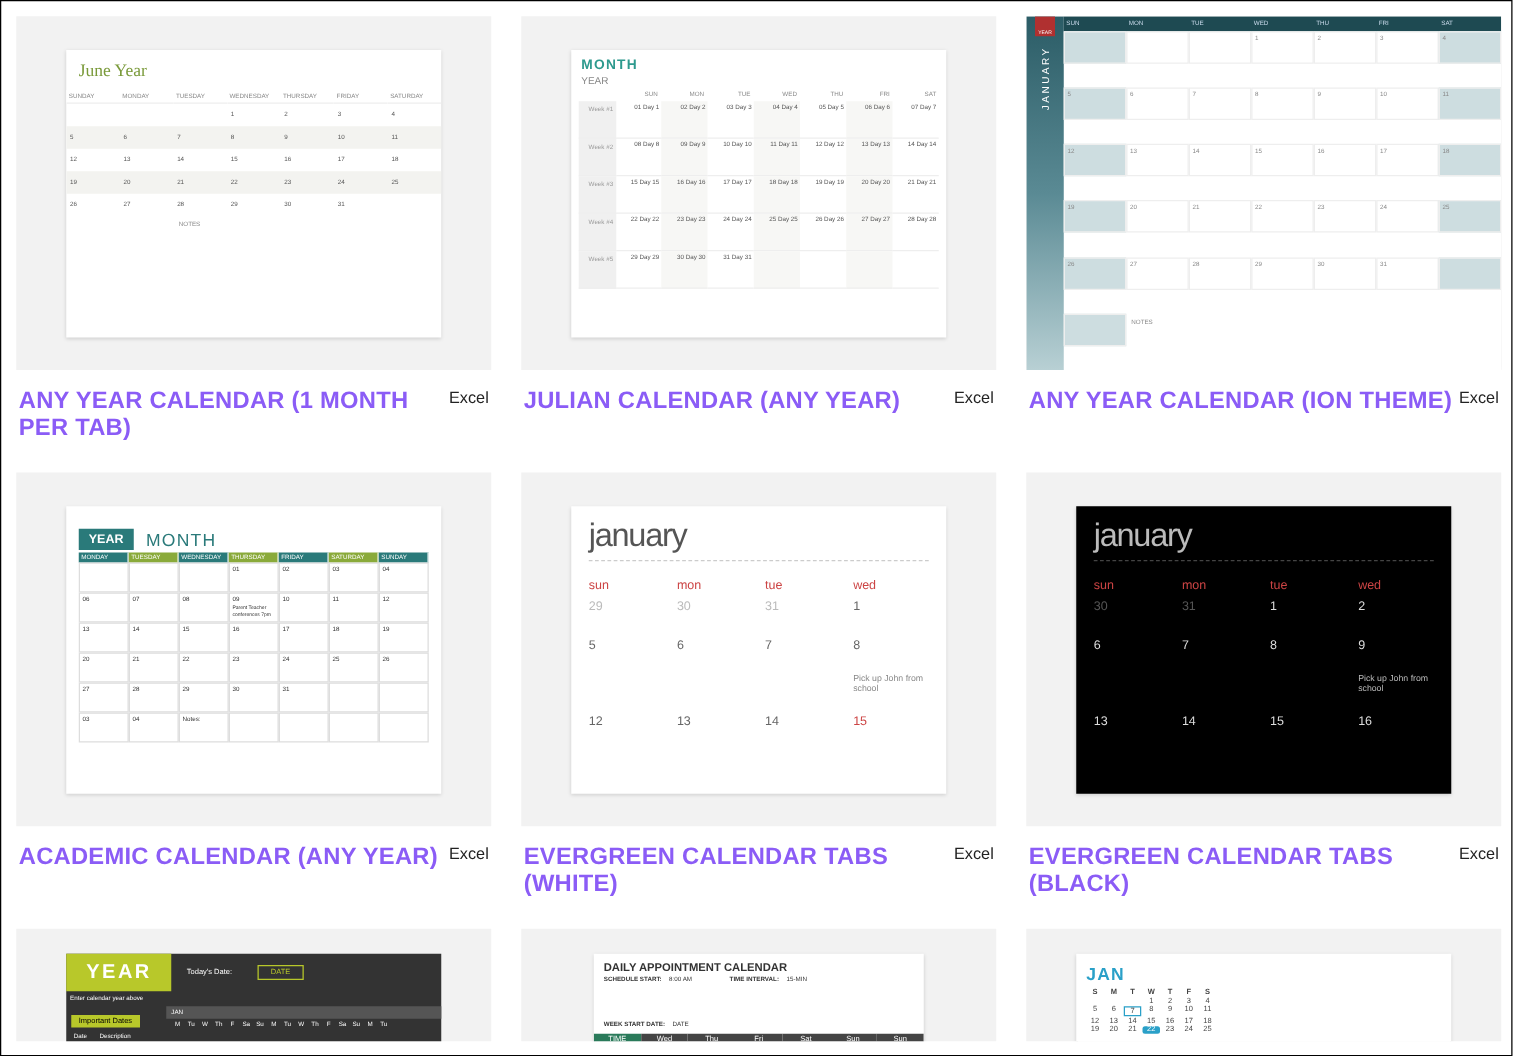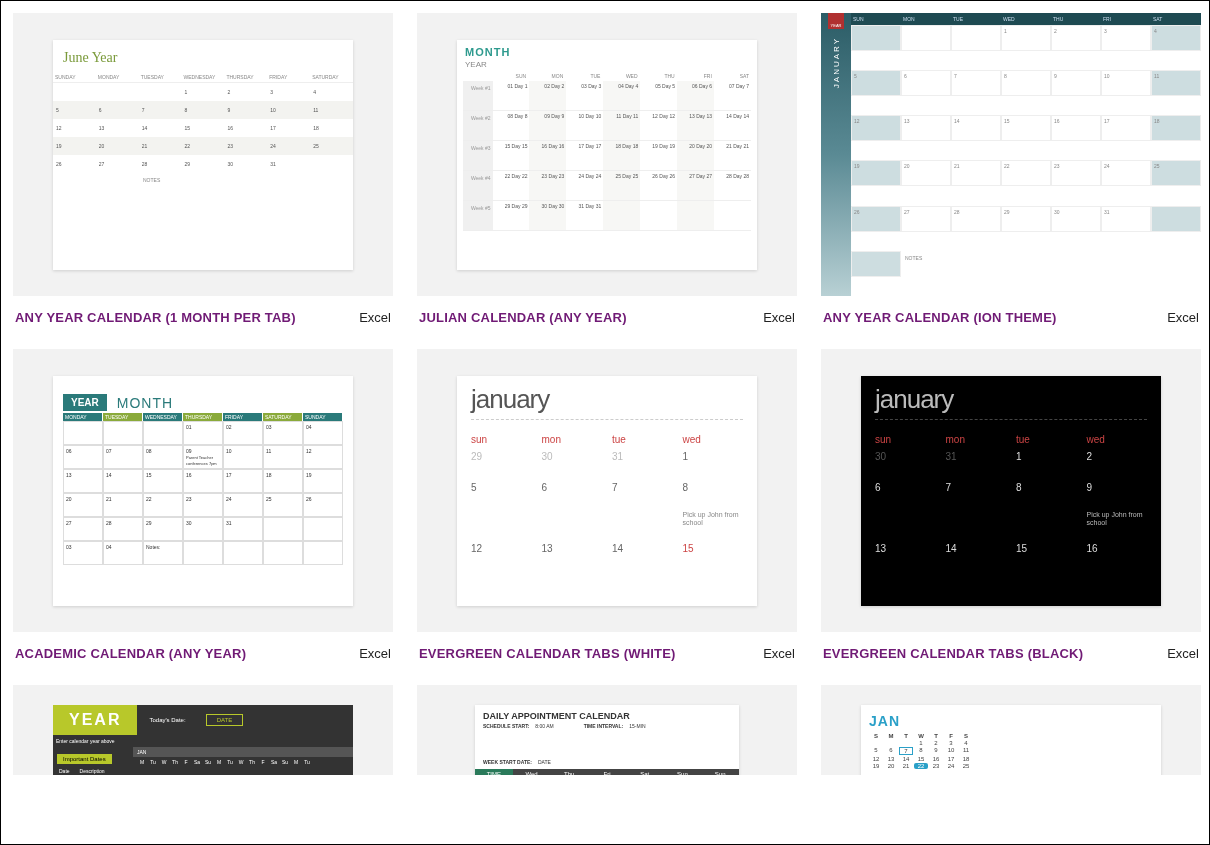--- a/index.html
+++ b/index.html
@@ -43,23 +43,23 @@
     color: #333;
   }
   .meta {
     display: flex;
     justify-content: space-between;
     align-items: flex-start;
     padding: 14px 2px 0 2px;
   }
   .title {
     font-weight: 700;
-    font-size: 13px;
+    font-size: 19px;
     letter-spacing: 0.2px;
-    color: #701a75;
+    color: #8b5cf6;
     text-transform: uppercase;
   }
   .app {
     font-size: 13px;
     color: #222;
   }
 
   
   .t1-title { font-family: Georgia, serif; color: #7a9a3a; font-size: 14px; padding: 10px 10px 6px; }
   .t1-grid { display: grid; grid-template-columns: repeat(7,1fr); font-size:5px; }

